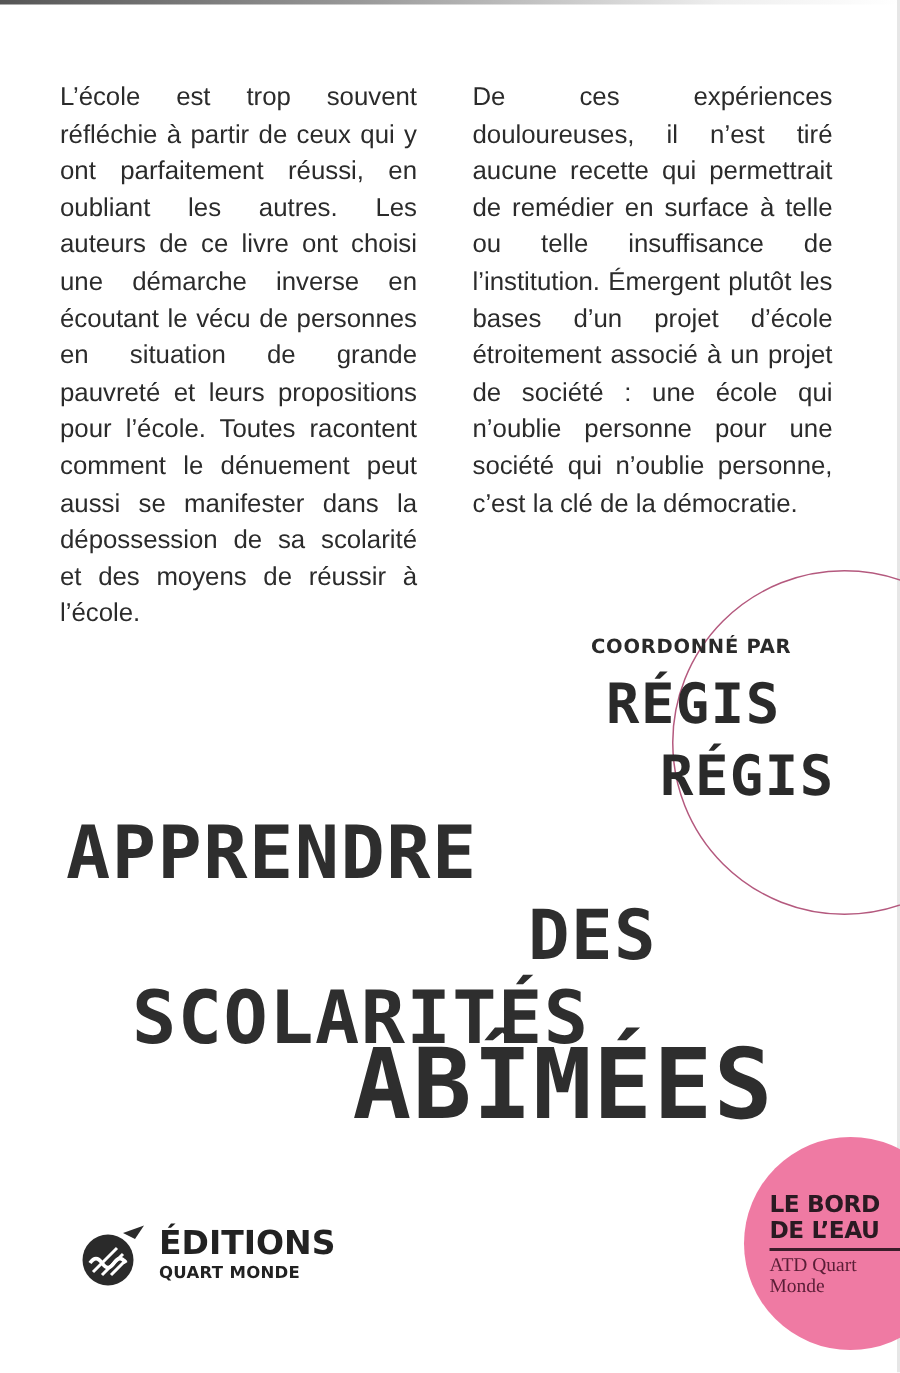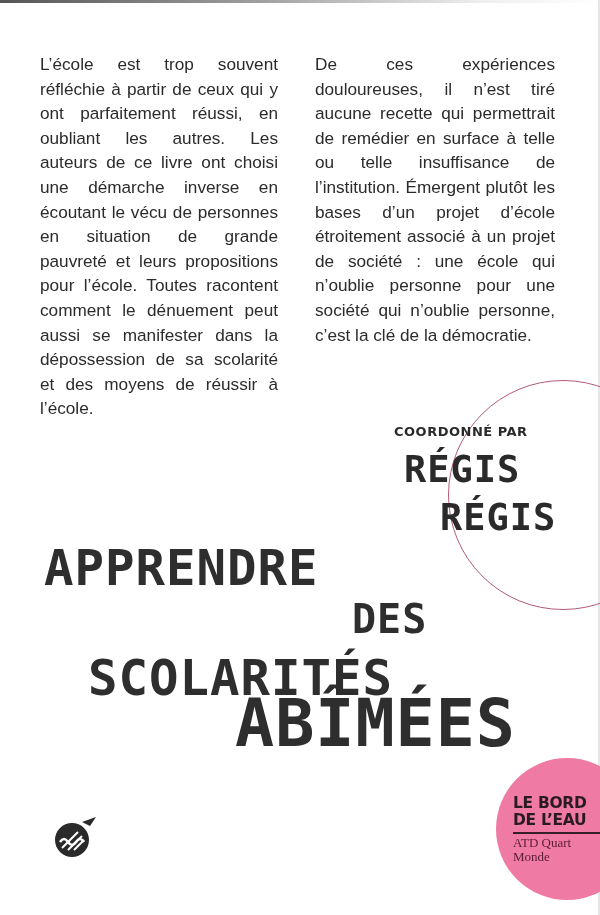--- a/index.html
+++ b/index.html
@@ -10,21 +10,21 @@
   .col p { margin:0 0 14px 0; }
   .col-left { left:40px; top:52px; width:238px; }
   .col-right { left:315px; top:52px; width:240px; }
   .circle-outline { position:absolute; left:448px; top:380px; width:230px; height:230px; border:1.5px solid #b4597e; border-radius:50%; box-sizing:border-box; }
   .coord { position:absolute; left:394px; top:404px; font-family:"DejaVu Sans", sans-serif; font-size:13px; font-weight:bold; letter-spacing:0.5px; color:#2a2a2a;margin-top:20px; }
   .author { position:absolute; font-family:"DejaVu Sans Mono", monospace; font-size:37px; font-weight:bold; color:#2a2a2a; letter-spacing:1px; }
   .author-first { left:404px; top:448px; }
   .author-last { left:440px; top:496px; }
   .title { position:absolute; font-family:"DejaVu Sans Mono", monospace; font-weight:bold; color:#2e2e2e; letter-spacing:1px; }
   .t1 { left:44px; top:540px; font-size:49px;text-align:right; }
-  .t2 { left:352px; top:596px; font-size:40px; }
+  .t2 { left:352px; top:596px; font-size:46px; }
   .t3 { left:88px; top:650px; font-size:49px; }
   .t4 { left:235px; top:686px; font-size:65px; }
   .logo { position:absolute; left:52px; top:812px; display:flex; align-items:center; }
   .logo-mark { width:48px; height:48px; position:relative; }
   .logo-text { margin-left:6px; }
   .logo-l1 { font-family:"DejaVu Sans", sans-serif; font-size:22px; font-weight:bold; letter-spacing:0px; color:#222; line-height:24px; }
   .logo-l2 { font-family:"DejaVu Sans", sans-serif; font-size:11px; font-weight:bold; color:#222; line-height:13px; letter-spacing:0.2px; }
   .badge { position:absolute; left:496px; top:758px; width:142px; height:142px; border-radius:50%; background:#ef7aa3; }
   .badge-inner { position:absolute; left:513px; top:795px; }
   .badge-l1, .badge-l2 { font-family:"DejaVu Sans", sans-serif; font-weight:bold; font-size:15.5px; line-height:17px; color:#2a1a22; letter-spacing:-0.3px; }
@@ -58,20 +58,24 @@
 
 <div class="logo">
   <div class="logo-mark">
     <svg width="48" height="48" viewBox="0 0 48 48">
       <circle cx="20" cy="28" r="17" fill="#2a2a2a"></circle>
       <path d="M30 10 L44 5 L38 14 Z" fill="#2a2a2a"></path>
       <path d="M8 30 q4 -6 8 0 q4 6 8 0 q4 -6 8 0" stroke="#fff" stroke-width="2.5" fill="none"></path>
       <path d="M10 36 l16 -16 M16 38 l14 -14 M22 38 l10 -10" stroke="#fff" stroke-width="2" fill="none"></path>
     </svg>
   </div>
+  <div class="logo-text">
+    <div class="logo-l1">ÉDITIONS</div>
+    <div class="logo-l2">QUART MONDE</div>
+  </div>
 </div>
 
 <div class="badge"></div>
 <div class="badge-inner">
   <div class="badge-l1">LE BORD</div>
   <div class="badge-l2">DE L’EAU</div>
   <div class="badge-rule"></div>
   <div class="badge-l3">ATD Quart</div>
   <div class="badge-l4">Monde</div>
 </div>

